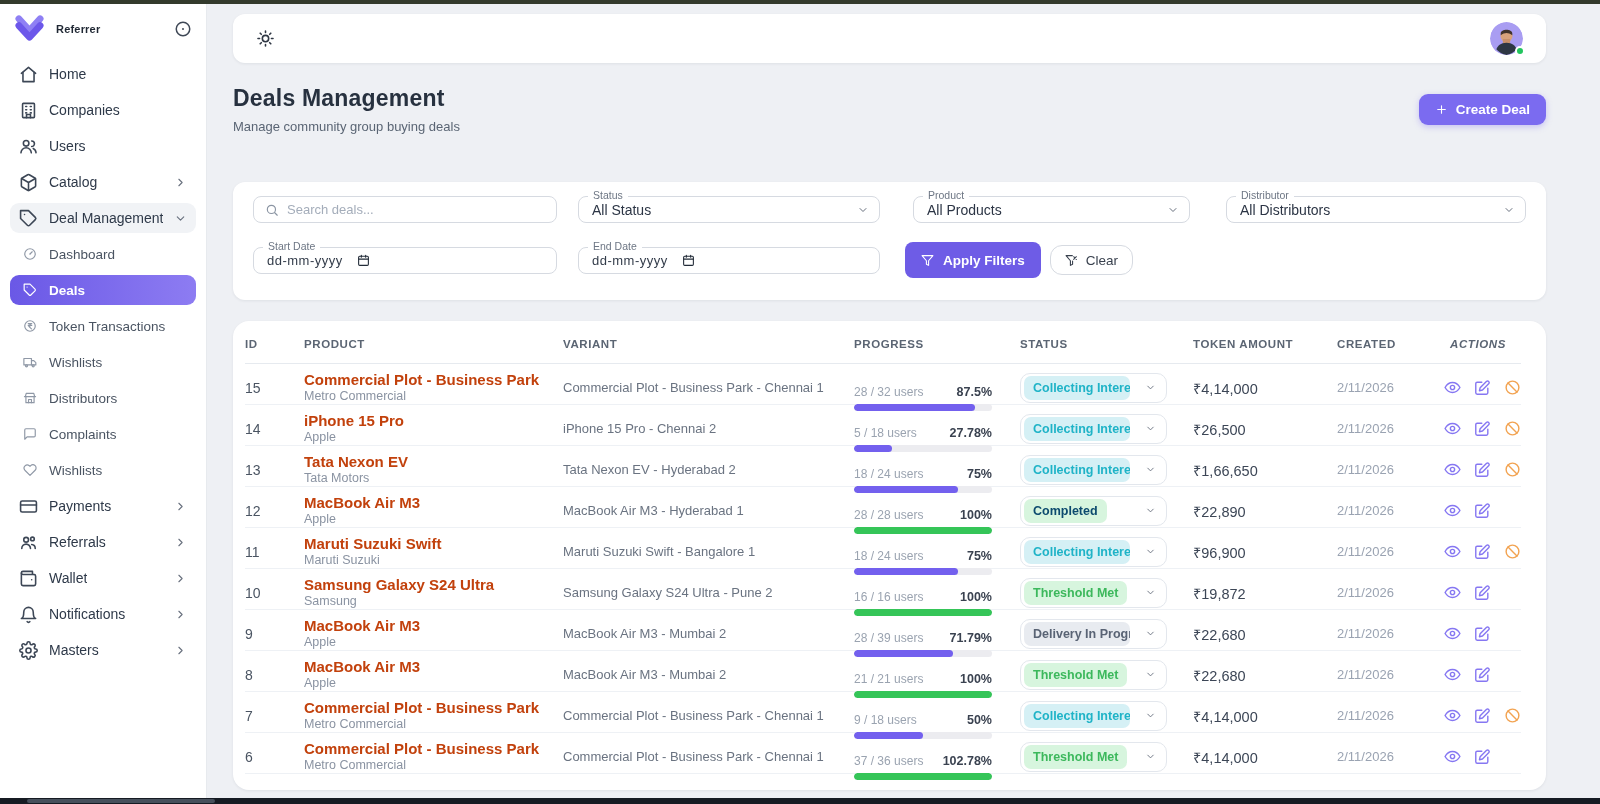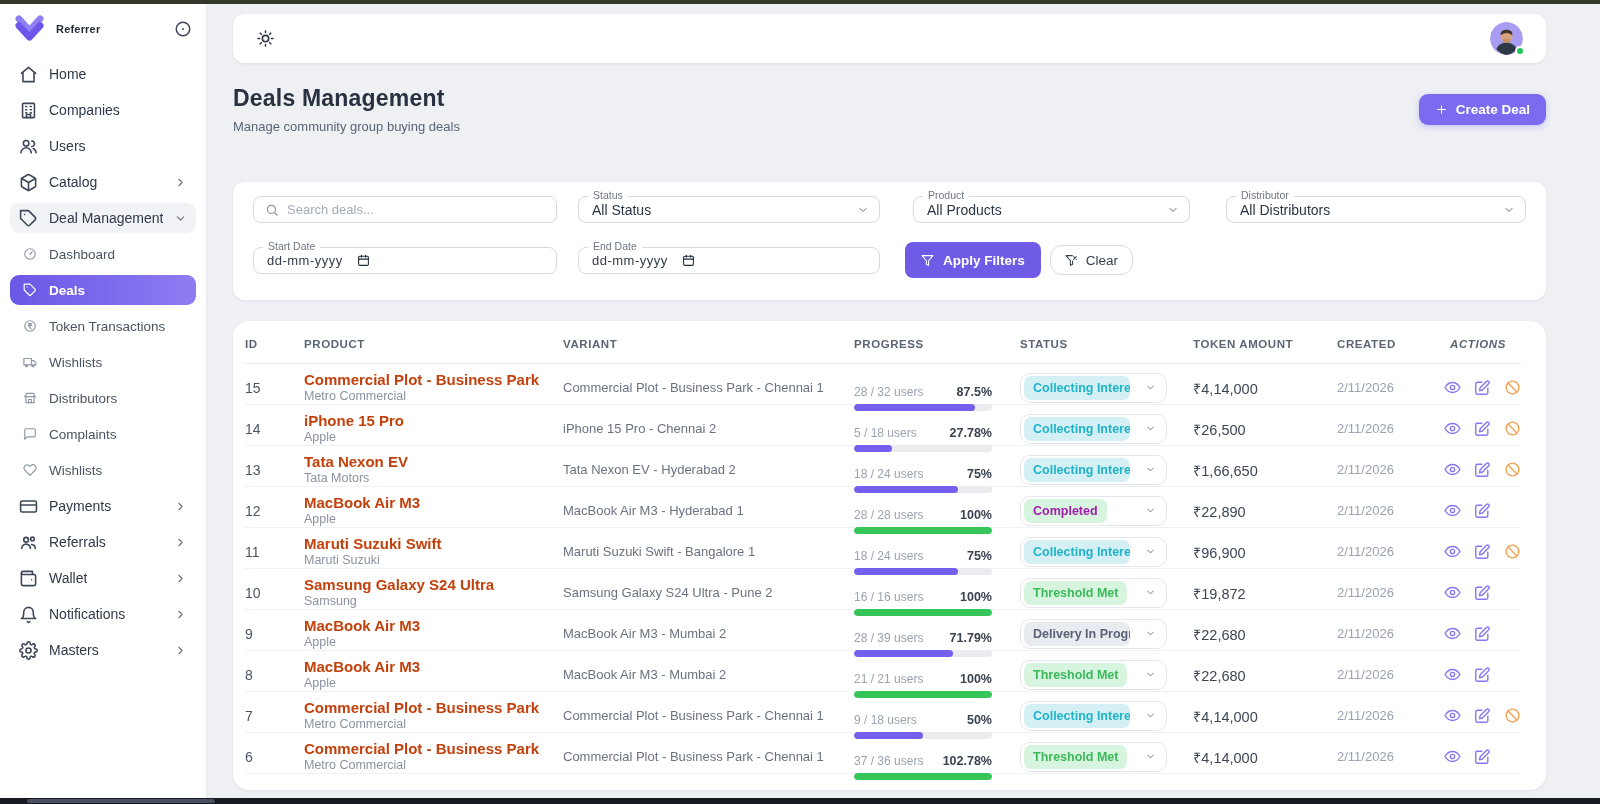--- a/index.html
+++ b/index.html
@@ -84,21 +84,21 @@
   .prog-top { display:flex; justify-content:space-between; align-items:baseline; margin-bottom:5px; }
   .prog-users { font-size:12px; color:#9aa3b0; white-space:nowrap; }
   .prog-pct { font-size:12.5px; font-weight:700; color:#3a4250; }
   .prog-bar { height:7px; border-radius:4px; background:#ececf0; overflow:hidden; }
   .prog-fill { height:100%; border-radius:4px; }
   .prog-fill.purple { background:#7360ee; }
   .prog-fill.green { background:#35c558; }
   .status-select { width:147px; height:30px; border:1px solid #e3e7ed; border-radius:10px; display:flex; align-items:center; padding:0 9px 0 3px; cursor:pointer; background:#fff; }
   .pill { border-radius:7px; padding:5px 9px; font-size:12.5px; font-weight:700; white-space:nowrap; overflow:hidden; max-width:106px; }
   .pill.collecting { background:#d5f0f5; color:#1fb3c7; }
-  .pill.completed { background:#d7f5de; color:#a21caf; }
+  .pill.completed { background:#d7f5de; color:#0c4a6e; }
   .pill.threshold { background:#d7f5de; color:#3cb85c; }
   .pill.delivery { background:#e8ebf0; color:#596374; }
   .status-select .chev { margin-left:auto; width:11px; height:11px; }
   .c-token { font-size:14.5px; color:#3c4656; font-weight:500; white-space:nowrap; }
   .c-created { font-size:13px; color:#9aa3b2; }
   .c-actions { display:flex; justify-content:flex-end; gap:13px; }
   .act { width:17px; height:17px; background:none; border:none; padding:0; cursor:pointer; }
   .act.view, .act.edit { color:#8677f2; }
   .act.cancel { color:#f2a351; }
   .act.hidden { visibility:hidden; }

